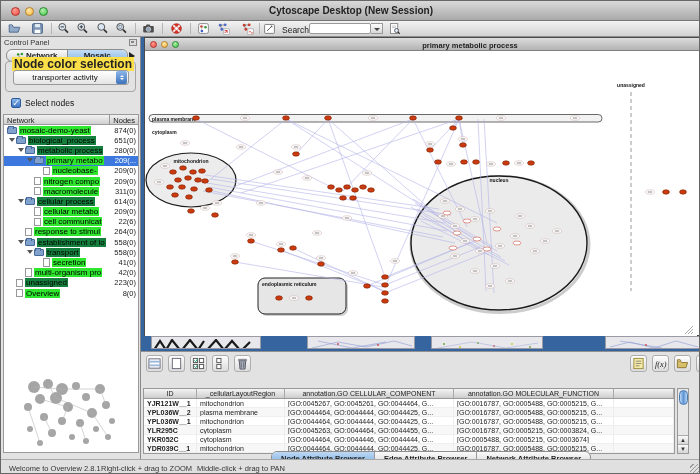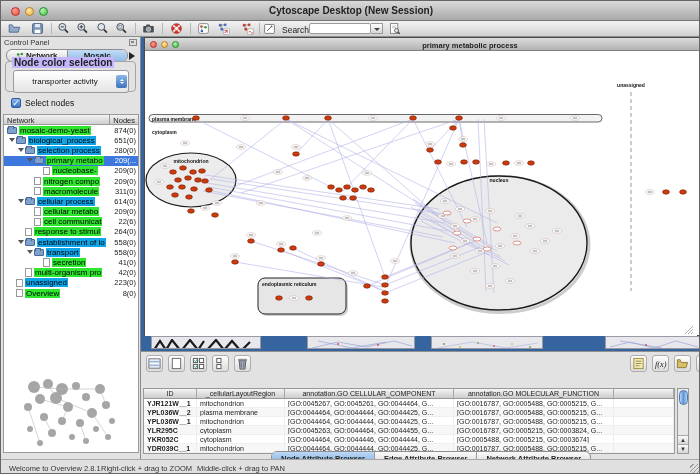--- a/index.html
+++ b/index.html
@@ -33,22 +33,22 @@
   .float-icon{position:absolute;right:3px;top:1.5px;width:8px;height:7px;border:1px solid #888;background:#ddd;}
   .float-icon:after{content:"";position:absolute;left:1px;top:1px;width:3px;height:2px;background:#888;}
   .cp-tabs{position:relative;height:16px;padding-top:1px;}
   .cp-tabset{position:absolute;left:5px;top:1px;width:122px;height:13px;border:1px solid #8e8e8e;border-radius:6px;
     background:linear-gradient(#fafafa,#d8d8d8);display:flex;}
   .cp-tab{flex:1;display:flex;align-items:center;justify-content:center;gap:2px;font-size:8px;font-weight:bold;color:#222;}
   .cp-tab.selected{background:linear-gradient(#c3dcf5,#8fbbe8);border-radius:0 6px 6px 0;border-left:1px solid #8e8e8e;}
   .cp-tab-arrow{position:absolute;right:1px;top:4px;width:0;height:0;border:4px solid transparent;border-left:6px solid #222;}
   .net-tab-icon{width:8px;height:8px;}
   .groupbox{position:absolute;left:4px;top:24px;width:131px;height:31px;border:1px solid #a5a5a5;border-radius:4px;}
-  .group-label{position:absolute;top:-5px;left:6px;font-size:10px;font-weight:bold;color:#222;background:#c4b5fd;padding:0 2px;}
-  .dropdown{position:absolute;left:7px;top:8px;width:116px;height:23px;border:1px solid #9a9a9a;border-radius:3px;
+  .group-label{position:absolute;top:-5px;left:6px;font-size:12px;font-weight:bold;color:#222;background:#fde047;padding:0 2px;}
+  .dropdown{position:absolute;left:7px;top:8px;width:116px;height:15px;border:1px solid #9a9a9a;border-radius:3px;
     background:linear-gradient(#fff,#e4e4e4);font-size:8px;display:flex;align-items:center;}
   .dropdown .dd-text{flex:1;text-align:center;color:#111;}
   .dd-btn{width:11px;height:13px;margin-right:1px;border-radius:2px;background:linear-gradient(#8cb6e8,#3d74bd);
     display:flex;flex-direction:column;align-items:center;justify-content:center;gap:1px;}
   .dd-btn i{width:0;height:0;border:2.5px solid transparent;}
   .dd-btn i.up{border-bottom-color:#fff;margin-top:-2px;}
   .dd-btn i.dn{border-top-color:#fff;margin-bottom:-2px;}
   .checkbox-row{position:absolute;left:10px;top:61px;display:flex;align-items:center;gap:4px;font-size:8.5px;color:#111;}
   .checkbox{width:10px;height:10px;border-radius:2px;border:1px solid #2a5a9a;
     background:linear-gradient(#8ab7ea,#3b74c1);color:#fff;font-size:9px;line-height:9px;text-align:center;}
@@ -59,21 +59,21 @@
   .tree{position:absolute;left:2px;top:88px;width:136px;height:328px;background:#fff;
     border:1px solid #999;border-top:none;overflow:hidden;}
   .trow{position:relative;display:flex;align-items:center;height:10.2px;font-size:8px;white-space:nowrap;}
   .trow.selected{background:#3c78dd;}
   .tri{width:0;height:0;border:3px solid transparent;border-top:4px solid #555;margin:2px 1px 0 0;flex:none;}
   .fold{width:10px;height:7px;background:#7fa1cc;border:1px solid #46699a;border-radius:1px;position:relative;flex:none;margin-right:2px;}
   .fold:before{content:"";position:absolute;left:0;top:-2px;width:4px;height:2px;background:#7fa1cc;border:1px solid #46699a;border-bottom:none;}
   .file{width:7px;height:8.5px;background:#fff;border:1px solid #999;flex:none;margin-right:2px;}
   .tlabel{padding:0 1px;color:#000;overflow:hidden;max-width:78px;}
   .tlabel.green{background:#2ee62e;}
-  .tlabel.red{background:#0ea5e9;}
+  .tlabel.red{background:#15803d;}
   .tcount{position:absolute;right:2px;font-size:7.5px;color:#222;background:transparent;}
   .trow.selected .tcount{color:#fff;}
   .ghost{position:absolute;left:8px;top:250px;opacity:.45;}
   
   .desktop{position:absolute;left:140px;top:36px;width:560px;height:314px;background:#35649f;overflow:hidden;}
   .strip{position:absolute;top:299px;height:13px;background:#e8e8ec;border:1px solid #9a9aa5;overflow:hidden;}
   .net-window{position:absolute;left:3px;top:0;width:652px;height:299px;border:1px solid #4a4a4a;background:#fff;}
   .net-titlebar{position:relative;height:13px;background:linear-gradient(#dcdcdc,#b3b3b3);border-bottom:1px solid #808080;}
   .net-titlebar .light{width:7px;height:7px;top:3px;}
   .net-titlebar .light.red{left:5px}.net-titlebar .light.yellow{left:16px}.net-titlebar .light.green{left:27px}
@@ -292,21 +292,21 @@
           <span style="flex: 0 0 auto; width: 5px;"></span>
           <span class="tri"></span>
           <span class="fold"></span>
           <span class="tlabel red">biological_process</span>
           <span class="tcount">651(0)</span>
         </div>
         <div class="trow">
           <span style="flex: 0 0 auto; width: 14px;"></span>
           <span class="tri"></span>
           <span class="fold"></span>
-          <span class="tlabel red">selection process</span>
+          <span class="tlabel red">metabolic process</span>
           <span class="tcount">280(0)</span>
         </div>
         <div class="trow selected">
           <span style="flex: 0 0 auto; width: 23px;"></span>
           <span class="tri"></span>
           <span class="fold"></span>
           <span class="tlabel green">primary metabo</span>
           <span class="tcount">209(...</span>
         </div>
         <div class="trow">

